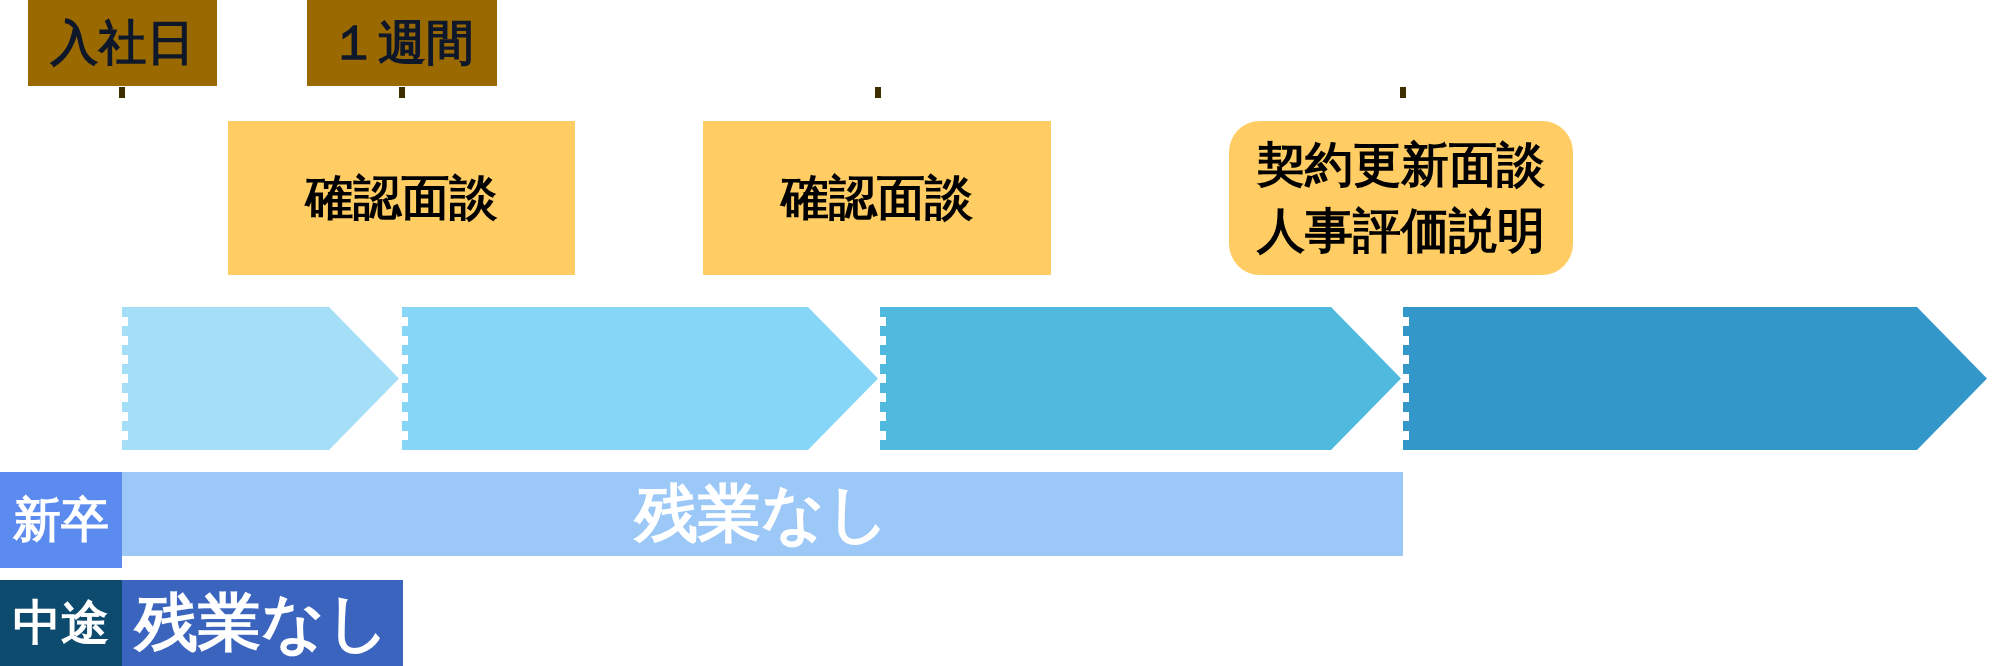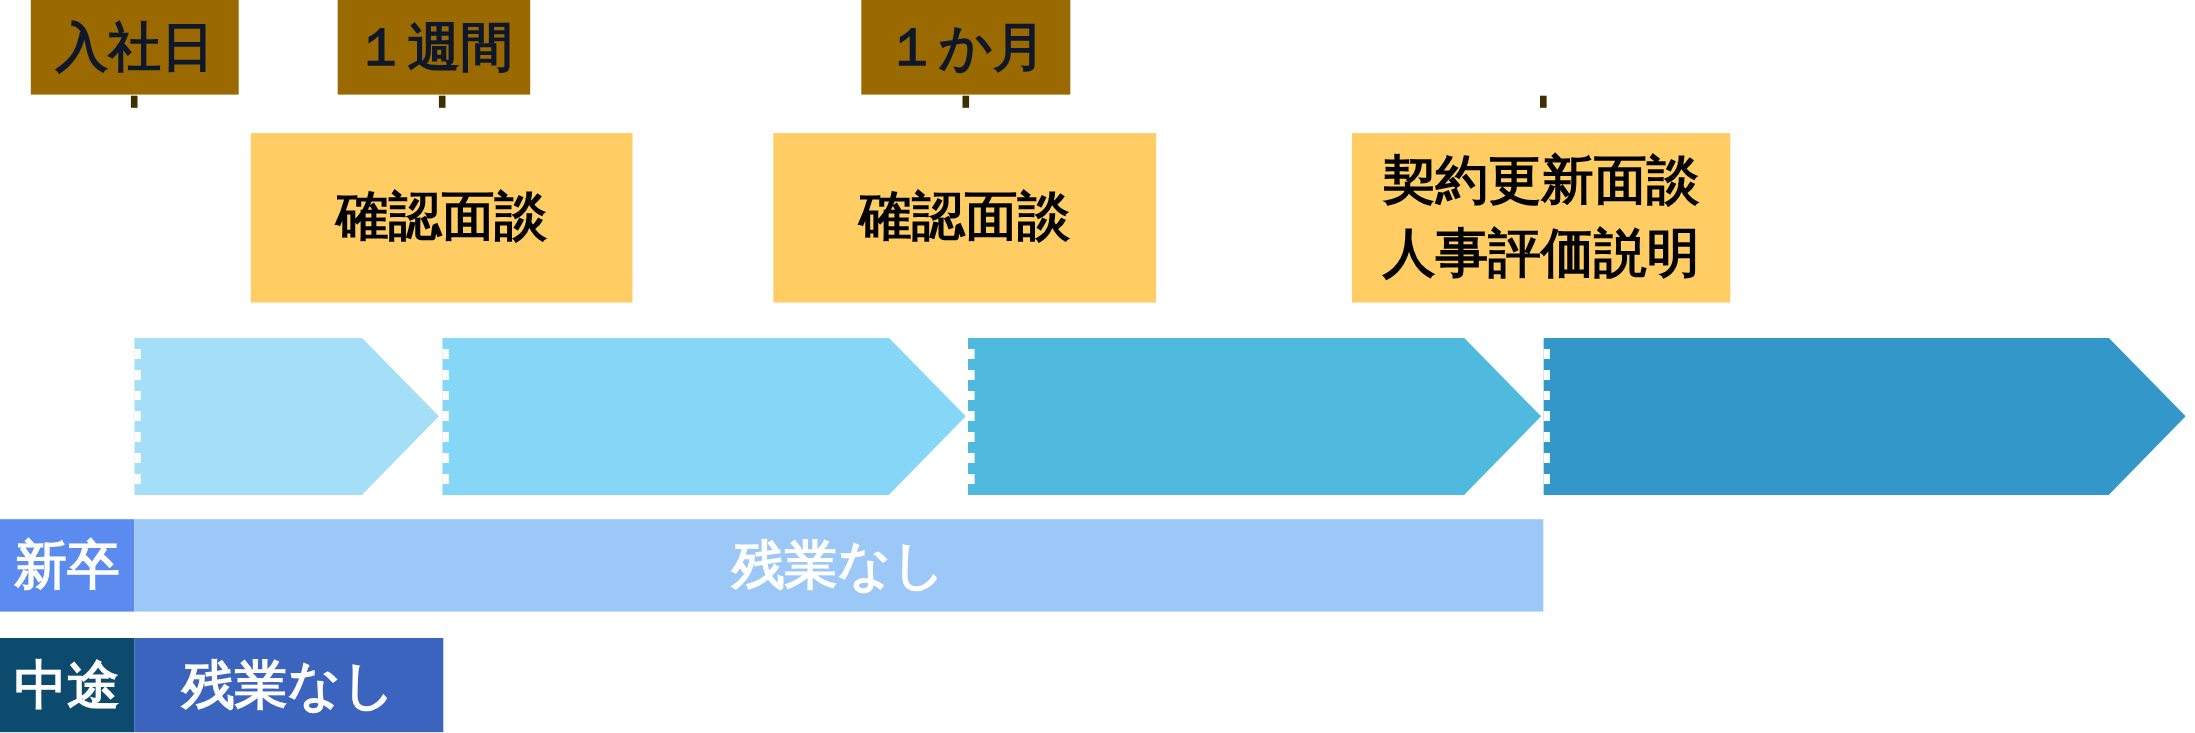--- a/index.html
+++ b/index.html
@@ -11,21 +11,21 @@
     font-family:"Liberation Sans","DejaVu Sans",sans-serif;
     font-weight:700;
   }
   
   .milestone{
     position:absolute;top:0;height:86px;
     display:flex;align-items:center;justify-content:center;
     color:#0f172a;font-size:48px;
   }
   #ms1{left:28px;width:189px}
-  #ms2{left:307px;width:175px}
+  #ms2{left:307px;width:190px}
   #ms3{left:783px;width:190px}
   #ms4{left:1308px;width:190px}
   
   .tick{position:absolute;top:87px;width:6px;height:11px}
   #tk1{left:119px}
   #tk2{left:399px}
   #tk3{left:875px}
   #tk4{left:1400px}
   
   .event{
@@ -51,48 +51,47 @@
   #ar4{left:1403px;width:584px}
   
   .rowlabel{
     position:absolute;left:0;width:122px;
     display:flex;align-items:center;justify-content:center;
     color:#ffffff;font-size:48px;
   }
   .rowbar{
     position:absolute;
     display:flex;align-items:center;justify-content:center;
-    color:#ffffff;font-size:48px;
+    color:#ffffff;font-size:63px;
   }
-  #row1-label{top:472px;height:84px}
+  #row1-label{top:472px;height:96px}
   #row1-bar{top:472px;height:84px;left:122px;width:1281px}
   #row2-label{top:580px;height:86px}
   #row2-bar{top:580px;height:86px;left:122px;width:281px}
 </style>
 </head>
 <body>
 
 <div class="canvas">
 
   <div class="milestone" id="ms1" style="background: rgb(154, 106, 0);">入社日</div>
   <div class="milestone" id="ms2" style="background: rgb(154, 106, 0);">１週間</div>
-  <div class="milestone" id="ms3" style="background: rgb(154, 106, 0);">１か月</div>
 
   <div class="tick" id="tk1" style="background: rgb(63, 46, 0);"></div>
   <div class="tick" id="tk2" style="background: rgb(63, 46, 0);"></div>
   <div class="tick" id="tk3" style="background: rgb(63, 46, 0);"></div>
   <div class="tick" id="tk4" style="background: rgb(63, 46, 0);"></div>
 
   <div class="event" id="ev1" style="background: rgb(255, 205, 100);">
     <span>確認面談</span>
   </div>
   <div class="event" id="ev2" style="background: rgb(255, 205, 100);">
     <span>確認面談</span>
   </div>
-  <div class="event" id="ev3" style="background: rgb(255, 205, 100);">
+  <div class="event" id="ev3" style="background: rgb(255, 205, 100); border-radius: 31px;">
     <span>契約更新面談</span>
     <span>人事評価説明</span>
   </div>
 
   <div class="arrow" id="ar1" style="background: rgb(164, 222, 247);"></div>
   <div class="arrow" id="ar2" style="background: rgb(134, 214, 247);"></div>
   <div class="arrow" id="ar3" style="background: rgb(79, 186, 222);"></div>
   <div class="arrow" id="ar4" style="background: rgb(51, 151, 202);"></div>
 
   <div class="rowlabel" id="row1-label" style="background: rgb(91, 139, 239);">新卒</div>

